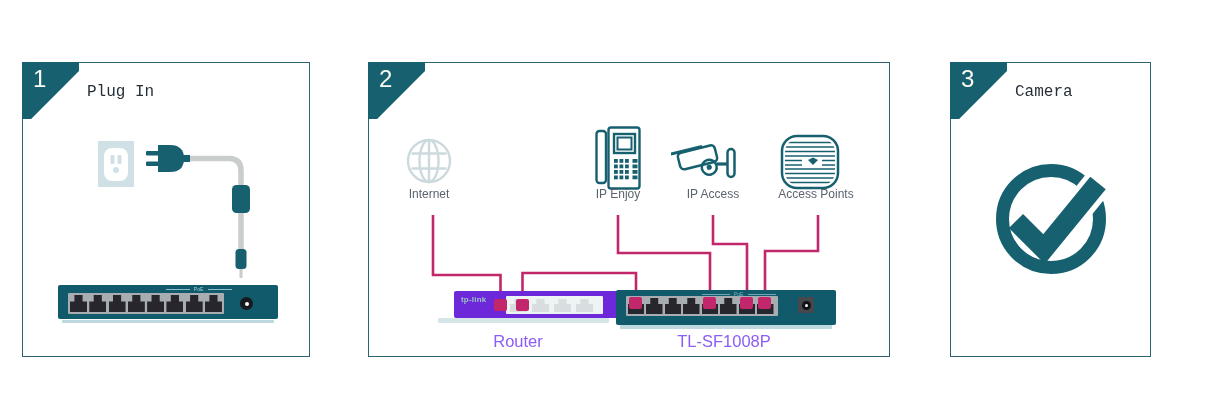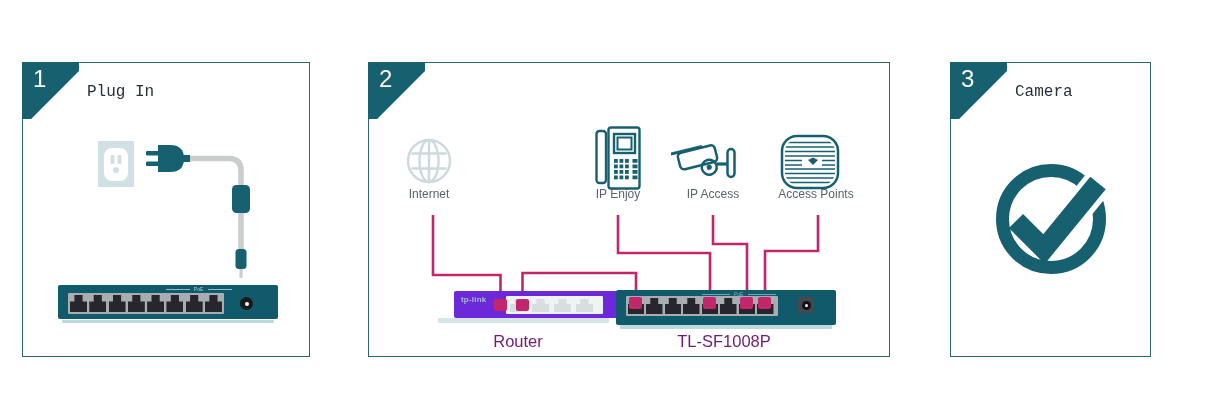--- a/index.html
+++ b/index.html
@@ -56,21 +56,21 @@
   .sw2-base{left:251px; top:262px; width:212px; height:4px;}
   .sw2 .port-strip{left:10px; top:6px; width:152px; height:20px; padding:0 1.5px 2px 1.5px; gap:2px;}
   .sw2 .port{width:16.5px; height:16px;}
   .sw2 .poe-mini{left:86px; top:1px; width:74px;}
   .sw2 .poe-mini i{background:rgba(127,176,189,.9);}
   .sw2 .poe-mini em{color:#7fb0bd;}
   .dc-square{position:absolute; left:182px; top:7px; width:16px; height:16px; background:#45494d; border-radius:1px;}
   .dc-square::before{content:""; position:absolute; left:3.5px; top:3.5px; width:9px; height:9px; border-radius:50%; background:#101214;}
   .dc-square::after{content:""; position:absolute; left:6.5px; top:6.5px; width:3px; height:3px; border-radius:50%; background:#fff;}
 
-  .device-name{position:absolute; top:269px; transform:translateX(-50%); font-size:16.5px; color:#701a75; white-space:nowrap;}
+  .device-name{position:absolute; top:269px; transform:translateX(-50%); font-size:16.5px; color:#8b5cf6; white-space:nowrap;}
 
   
   .check-svg{position:absolute; left:40px; top:96px;}
 </style>
 </head>
 <body>
 
 <div class="stage">
 
   <div class="panel panel1">

